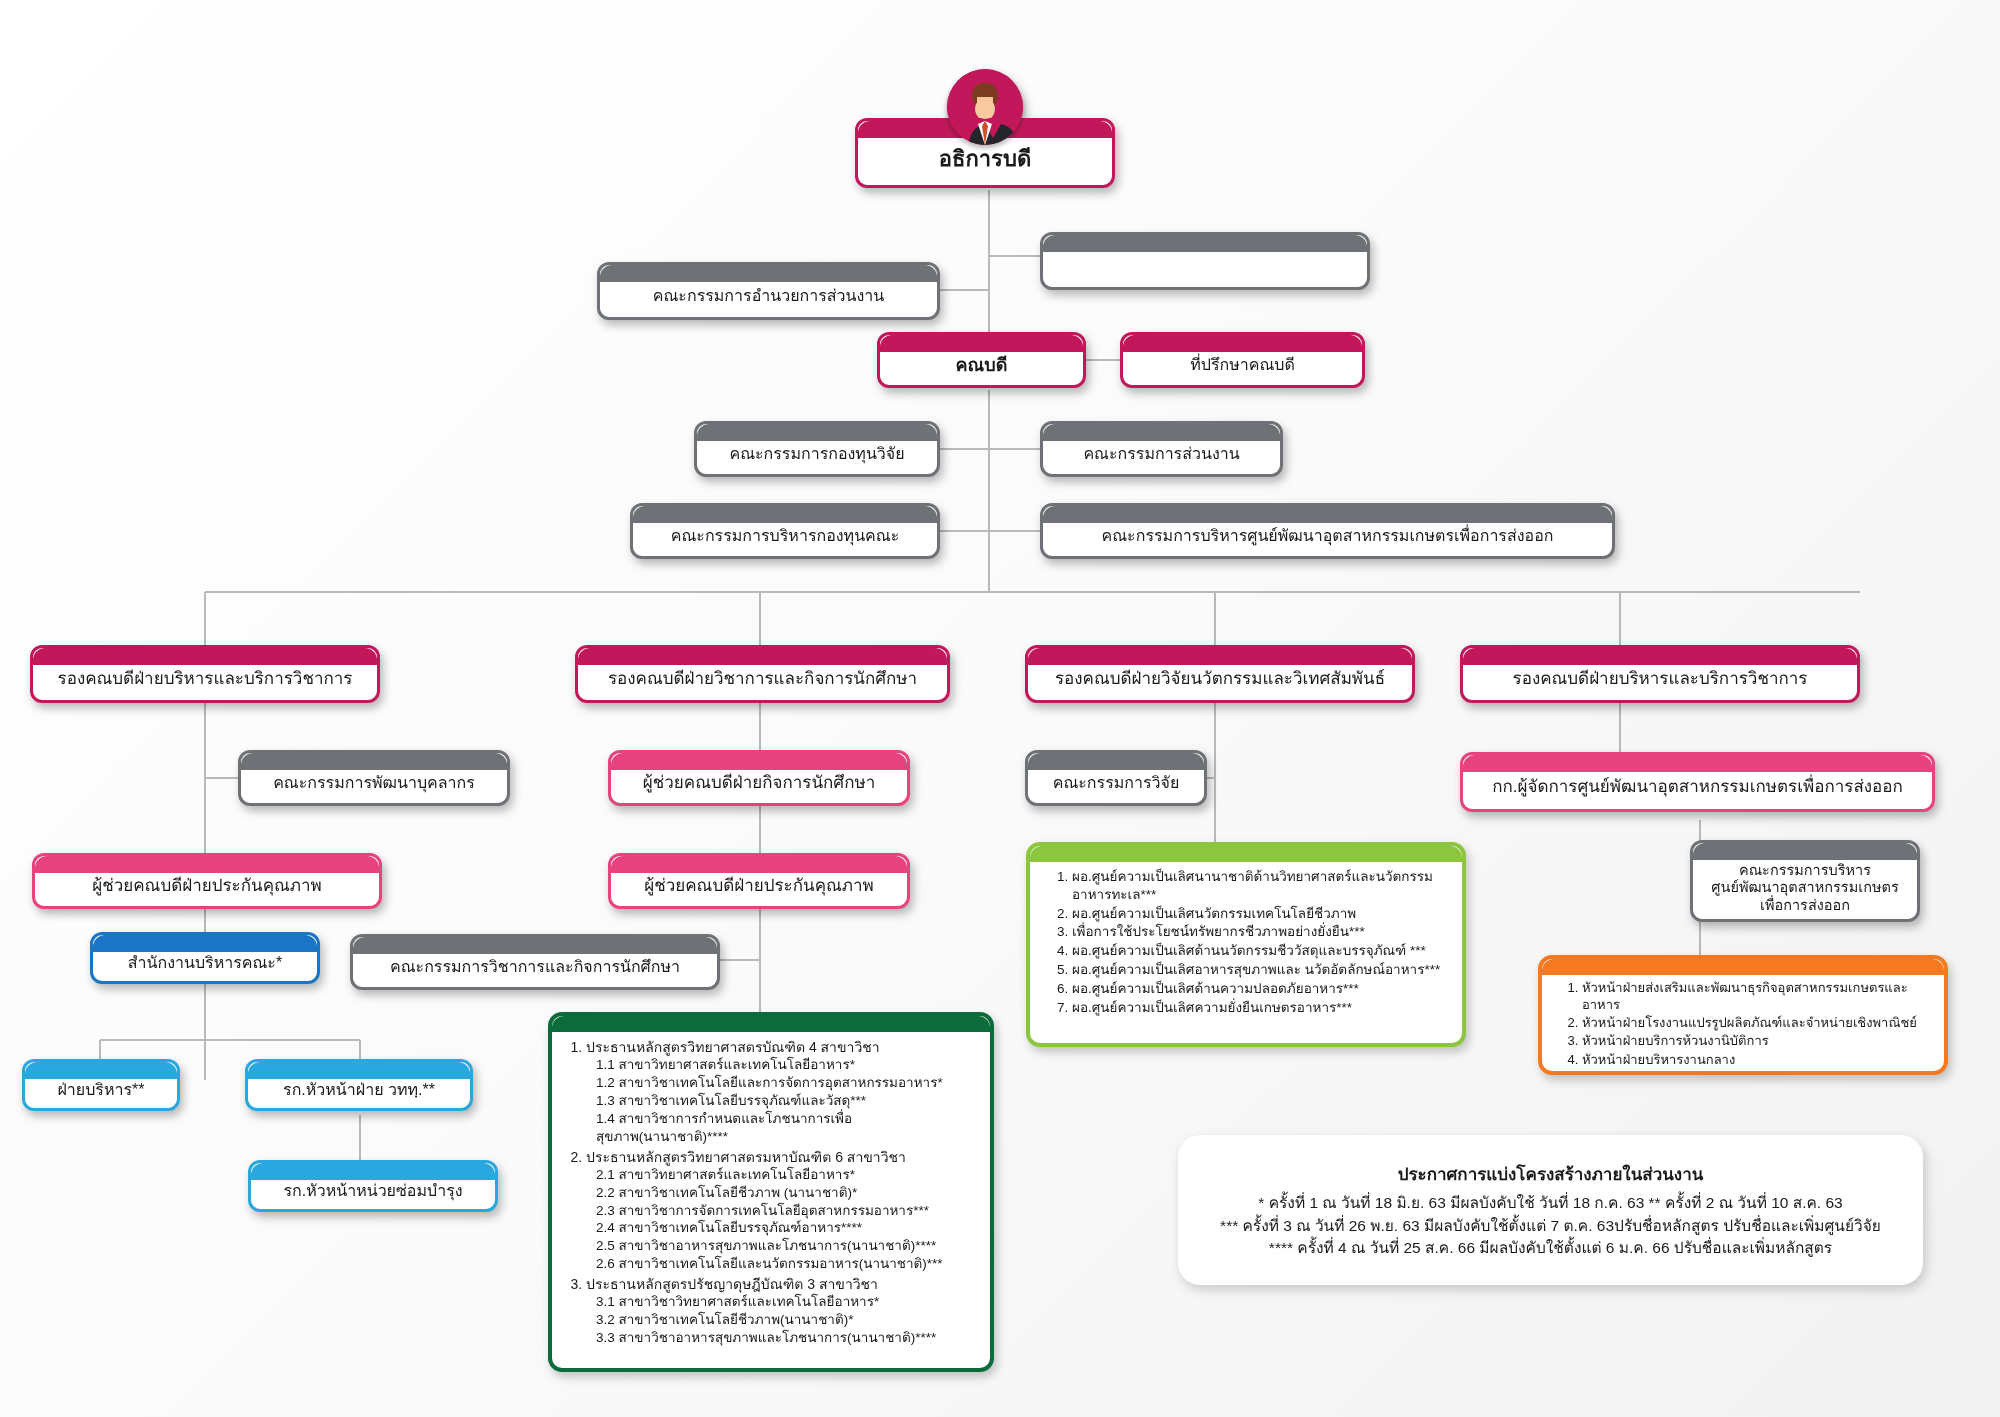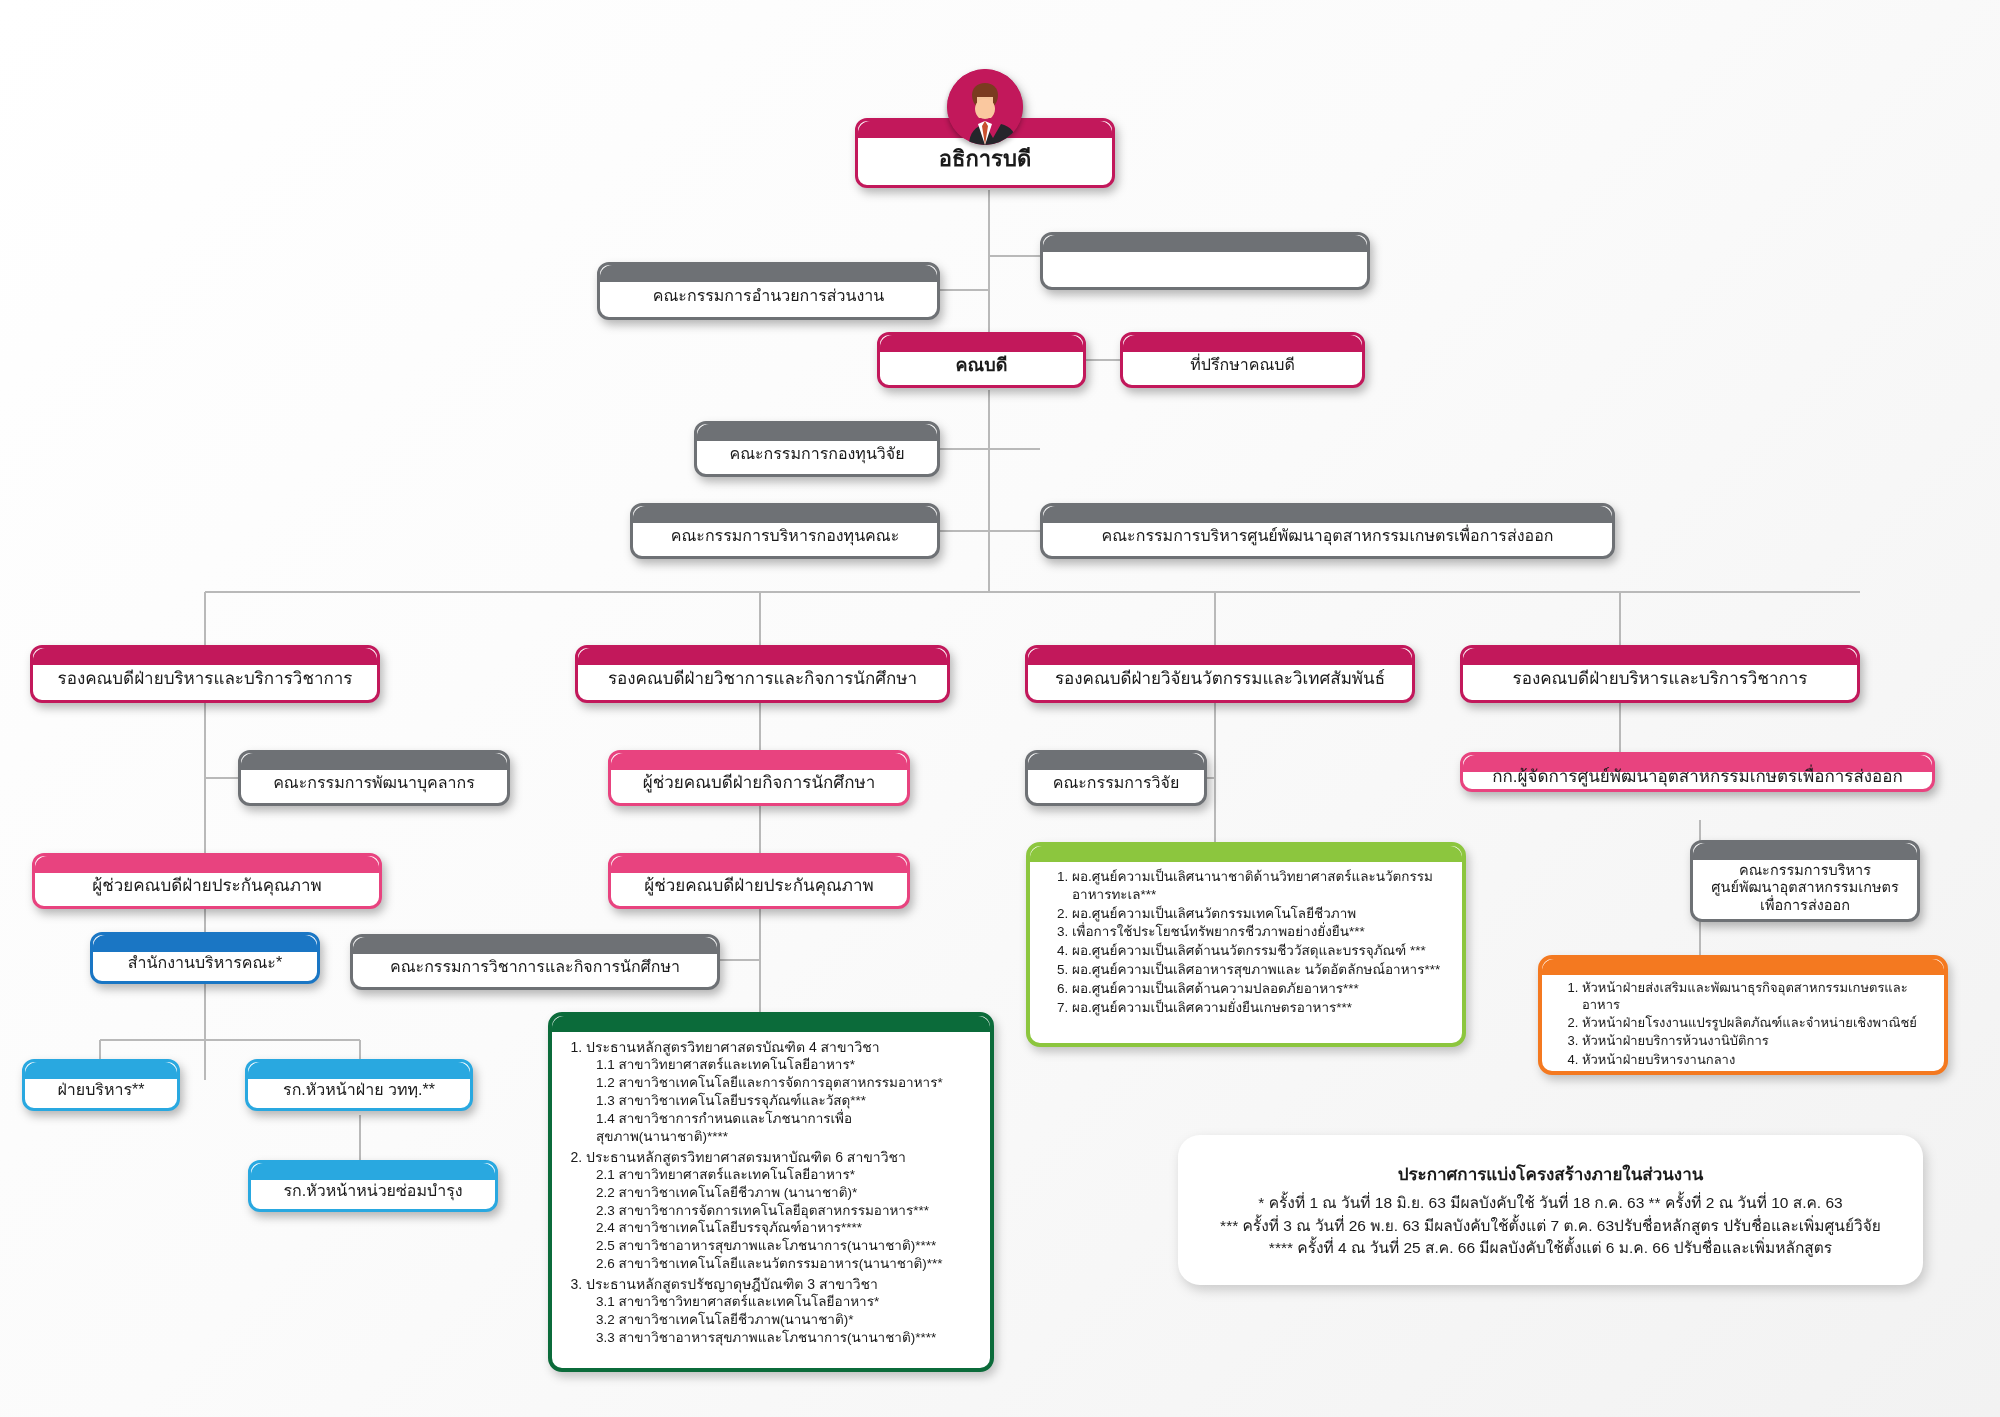--- a/index.html
+++ b/index.html
@@ -165,20 +165,24 @@
   <div class="node c-crimson" style="left:1120px;top:332px;width:245px;height:56px;">
     <div class="cap"></div>
     <div class="txt" style="font-size:16px;">ที่ปรึกษาคณบดี</div>
   </div>
 
   <div class="node c-gray" style="left:694px;top:421px;width:246px;height:56px;">
     <div class="cap"></div>
     <div class="txt" style="font-size:16px;">คณะกรรมการกองทุนวิจัย</div>
   </div>
 
+  <div class="node c-gray" style="left:1040px;top:421px;width:243px;height:56px;">
+    <div class="cap"></div>
+    <div class="txt" style="font-size:16px;">คณะกรรมการส่วนงาน</div>
+  </div>
 
   <div class="node c-gray" style="left:630px;top:503px;width:310px;height:56px;">
     <div class="cap"></div>
     <div class="txt" style="font-size:16px;">คณะกรรมการบริหารกองทุนคณะ</div>
   </div>
 
   <div class="node c-gray" style="left:1040px;top:503px;width:575px;height:56px;">
     <div class="cap"></div>
     <div class="txt" style="font-size:16px;">คณะกรรมการบริหารศูนย์พัฒนาอุตสาหกรรมเกษตรเพื่อการส่งออก</div>
   </div>
@@ -287,21 +291,21 @@
       <li>ผอ.ศูนย์ความเป็นเลิศนานาชาติด้านวิทยาศาสตร์และนวัตกรรมอาหารทะเล***</li>
       <li>ผอ.ศูนย์ความเป็นเลิศนวัตกรรมเทคโนโลยีชีวภาพ</li>
       <li>เพื่อการใช้ประโยชน์ทรัพยากรชีวภาพอย่างยั่งยืน***</li>
       <li>ผอ.ศูนย์ความเป็นเลิศด้านนวัตกรรมชีววัสดุและบรรจุภัณฑ์ ***</li>
       <li>ผอ.ศูนย์ความเป็นเลิศอาหารสุขภาพและ นวัตอัตลักษณ์อาหาร***</li>
       <li>ผอ.ศูนย์ความเป็นเลิศด้านความปลอดภัยอาหาร***</li>
       <li>ผอ.ศูนย์ความเป็นเลิศความยั่งยืนเกษตรอาหาร***</li>
     </ol>
   </div>
 
-  <div class="node c-pink" style="left:1460px;top:752px;width:475px;height:40px;">
+  <div class="node c-pink" style="left:1460px;top:752px;width:475px;height:60px;">
     <div class="cap"></div>
     <div class="txt" style="font-size:17px;">กก.ผู้จัดการศูนย์พัฒนาอุตสาหกรรมเกษตรเพื่อการส่งออก</div>
   </div>
 
   <div class="node c-gray" style="left:1690px;top:840px;width:230px;height:82px;">
     <div class="cap"></div>
     <div class="txt" style="font-size:14.5px;white-space:pre-line;padding-top:20px;">คณะกรรมการบริหาร
 ศูนย์พัฒนาอุตสาหกรรมเกษตร
 เพื่อการส่งออก</div>
   </div>

